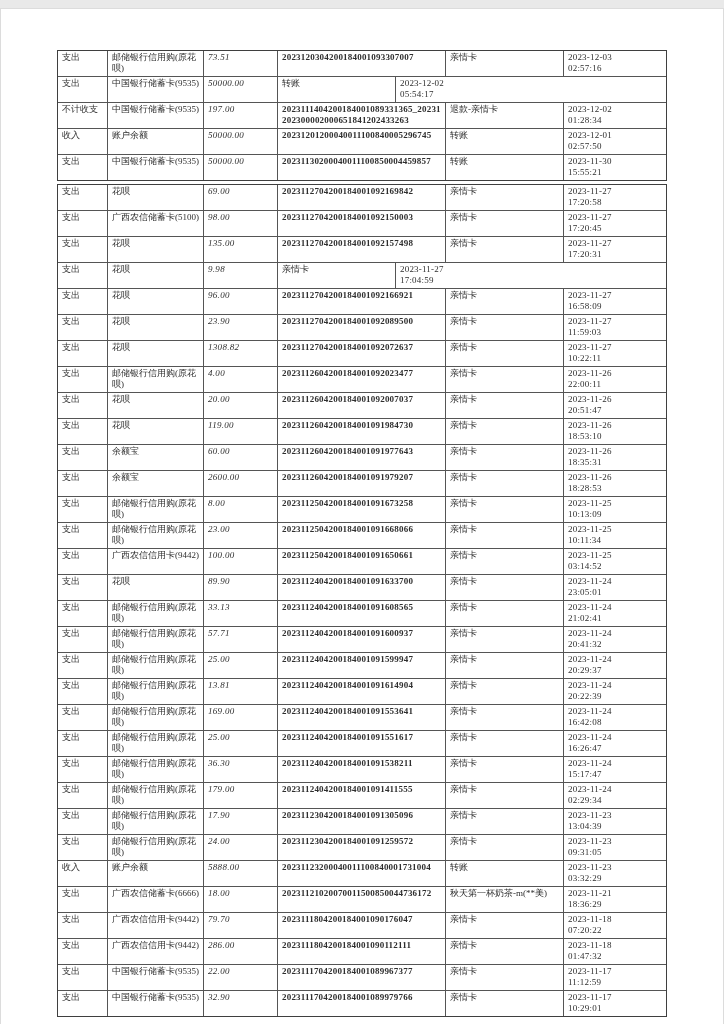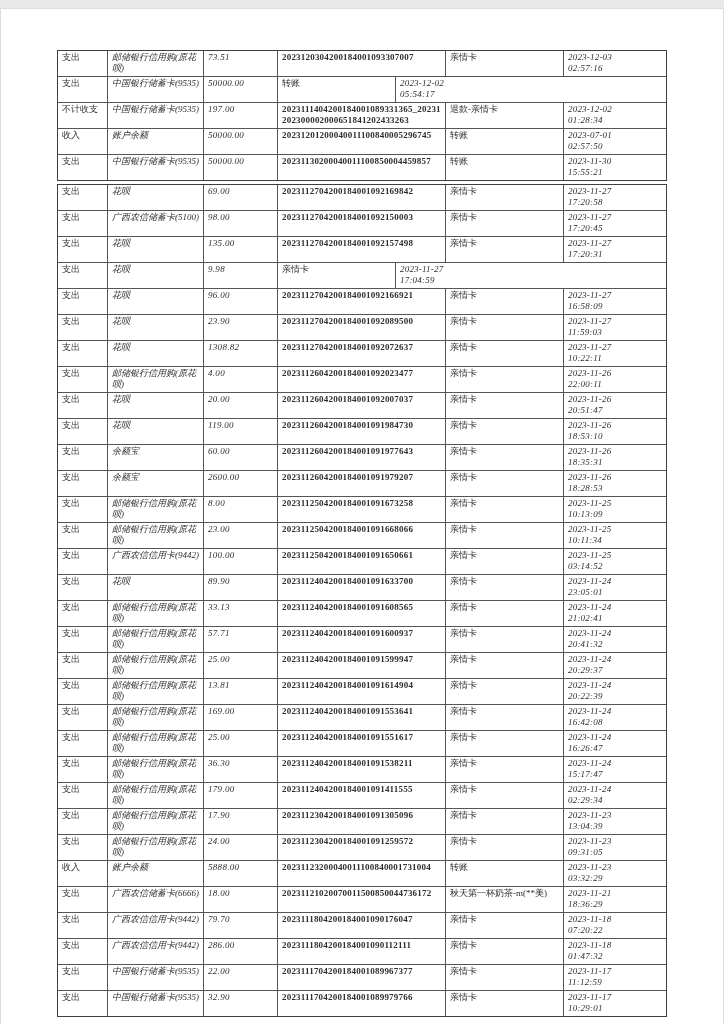--- a/index.html
+++ b/index.html
@@ -46,25 +46,25 @@
     font-size: 9px;
     line-height: 11px;
     color: #2e2e2e;
     word-break: break-all;
     overflow: hidden;
   }
   .td:last-child {
     border-right: none;
   }
   .c-type   { width: 50px;  flex: 0 0 50px; }
-  .c-method { width: 96px;  flex: 0 0 96px; font-style: italic; }
+  .c-method { width: 96px;  flex: 0 0 96px; }
   .c-amount { width: 74px;  flex: 0 0 74px; letter-spacing: 0.3px; font-style: italic; }
   .c-id     { width: 168px; flex: 0 0 168px; letter-spacing: 0.2px; font-weight: bold; }
   .c-remark { width: 118px; flex: 0 0 118px; }
-  .c-date   { flex: 1 1 auto; letter-spacing: 0.2px; font-style: italic; }
+  .c-date   { flex: 1 1 auto; letter-spacing: 0.2px; }
   .date-line { display: block; }
 </style>
 </head>
 <body>
 
 <div class="page">
   <div class="table-area">
     <div class="grid-table">
   <div class="tr">
     <div class="td c-type">支出</div>
@@ -101,21 +101,21 @@
     </div>
   </div>
 
   <div class="tr">
     <div class="td c-type">收入</div>
     <div class="td c-method">账户余额</div>
     <div class="td c-amount">50000.00</div>
     <div class="td c-id">20231201200040011100840005296745</div>
     <div class="td c-remark">转账</div>
     <div class="td c-date">
-      <span class="date-line">2023-07-01</span>
+      <span class="date-line">2023-12-01</span>
       <span class="date-line">02:57:50</span>
     </div>
   </div>
 
   <div class="tr">
     <div class="td c-type">支出</div>
     <div class="td c-method">中国银行储蓄卡(9535)</div>
     <div class="td c-amount">50000.00</div>
     <div class="td c-id">20231130200040011100850004459857</div>
     <div class="td c-remark">转账</div>

